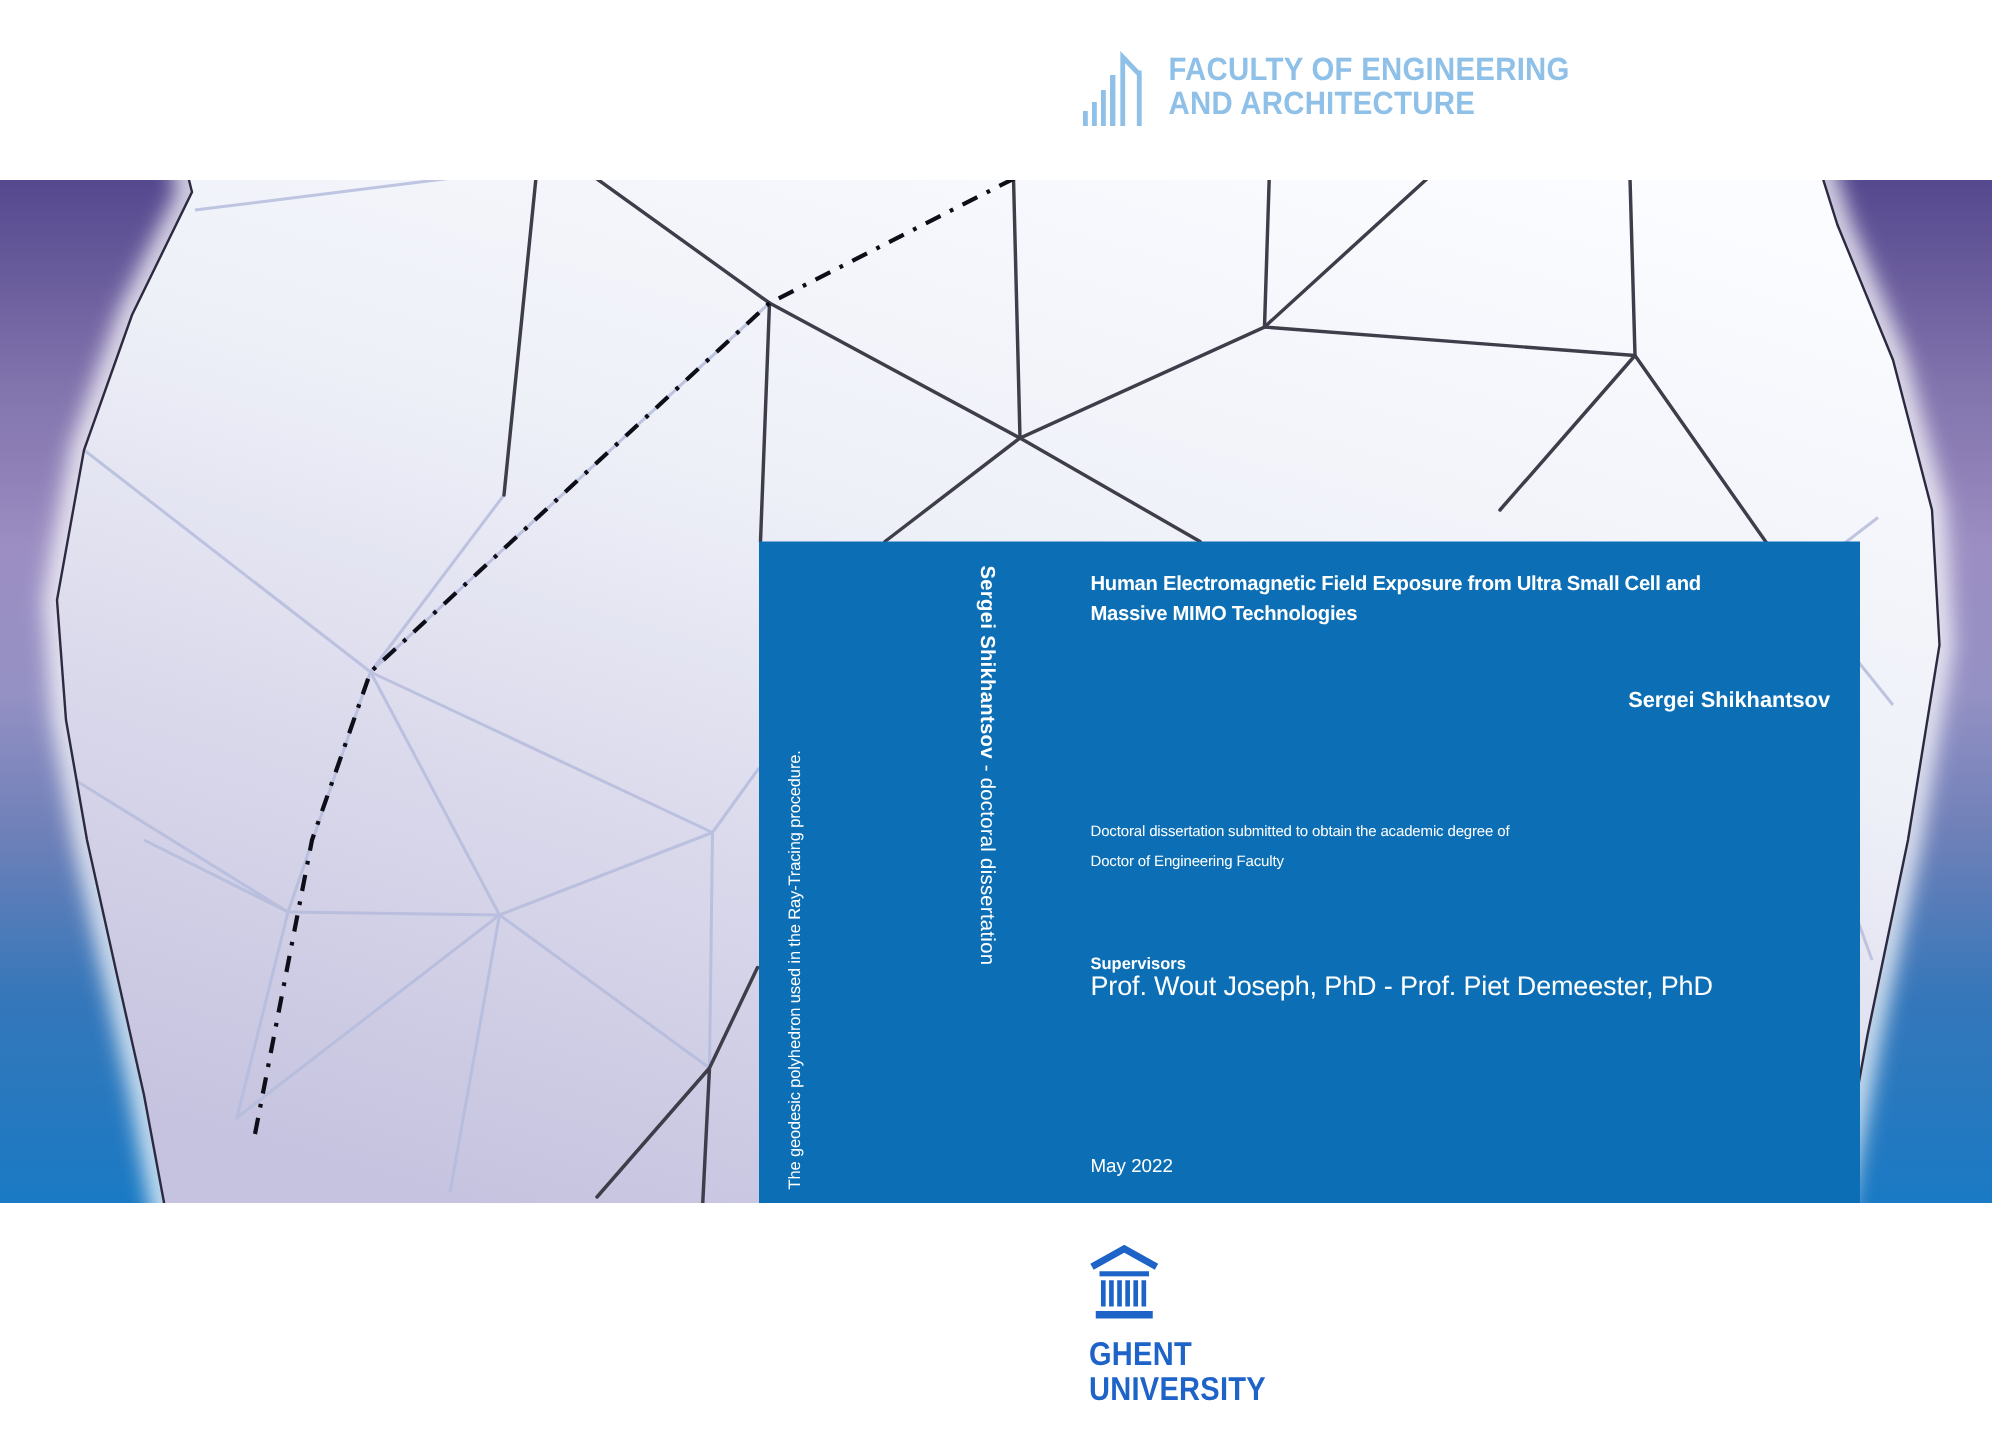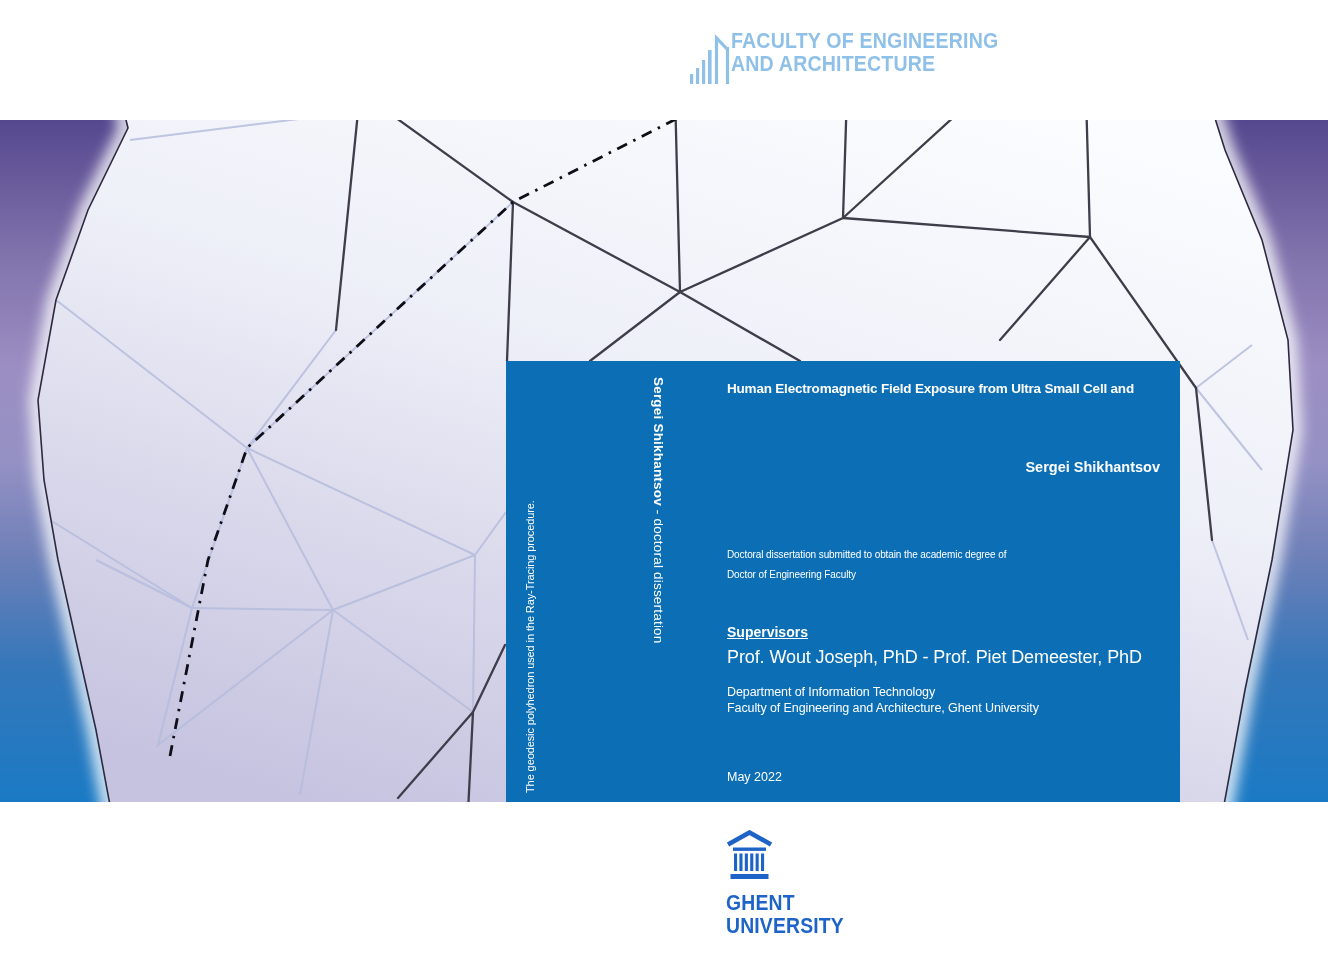--- a/index.html
+++ b/index.html
@@ -2,38 +2,38 @@
 <html style="--panel-blue: #0c6fb5; --ghent-blue: #1e64c8; --faculty-logo-blue: #8fc0e8; --bg-purple-top: #55488e; --bg-blue-bottom: #1a7ac4;"><head>
 <meta charset="utf-8">
 <style>
   html,body{margin:0;padding:0;background:#ffffff;}
   .page{
     position:relative;width:1328px;height:963px;overflow:hidden;
     font-family:"Liberation Sans",sans-serif;background:#ffffff;
   }
   
   .top-band{position:absolute;left:0;top:0;width:1328px;height:120px;background:#ffffff;}
-  .faculty-logo{position:absolute;left:689px;top:30px;display:flex;align-items:flex-start;gap:1px;}
+  .faculty-logo{position:absolute;left:721px;top:30px;display:flex;align-items:center;gap:17px;}
   .faculty-logo svg{display:block;margin-bottom:1px;}
   .faculty-text{
     color:var(--faculty-logo-blue,#8fc0e8);font-weight:bold;font-size:21.5px;line-height:23px;
     transform:scaleX(.91);transform-origin:left bottom;letter-spacing:.2px;white-space:nowrap;
   }
   
   .art-band{position:absolute;left:0;top:120px;width:1328px;height:682px;}
   .art-band svg{display:block;}
   
   .blue-panel{
-    position:absolute;left:506px;top:361px;width:674px;height:441px;
+    position:absolute;left:506px;top:361px;width:734px;height:441px;
     background:var(--panel-blue,#0c6fb5);color:#ffffff;
   }
   .panel-title{position:absolute;left:221px;top:18px;font-weight:bold;font-size:13.5px;line-height:20px;letter-spacing:-.2px;white-space:nowrap;}
   .panel-author{position:absolute;right:20px;top:98px;font-weight:bold;font-size:14.5px;white-space:nowrap;}
   .panel-degree{position:absolute;left:221px;top:184px;font-size:10px;line-height:20px;letter-spacing:-.1px;white-space:nowrap;}
-  .panel-sup-label{position:absolute;left:221px;top:263px;font-weight:bold;font-size:14px;white-space:nowrap;text-decoration:underline;}
+  .panel-sup-label{position:absolute;left:221px;top:276px;font-weight:bold;font-size:11px;white-space:nowrap;}
   .panel-sup-names{position:absolute;left:221px;top:286px;font-size:18px;letter-spacing:-.1px;white-space:nowrap;}
   .panel-dept{position:absolute;left:221px;top:324px;font-size:12.5px;line-height:15.5px;letter-spacing:-.1px;white-space:nowrap;}
   .panel-date{position:absolute;left:221px;top:409px;font-size:12.5px;white-space:nowrap;text-align:center;}
   
   .spine-text{
     position:absolute;left:651px;top:377px;color:#ffffff;font-size:13.5px;
     writing-mode:vertical-rl;letter-spacing:.2px;white-space:nowrap;
   }
   .spine-text .b{font-weight:bold;}
   .side-caption{
@@ -139,32 +139,29 @@
         <path d="M170,756 L208,560 L247,448 L513,202 L678,118" stroke="#0e0e18" stroke-width="2.8" fill="none" stroke-dasharray="11 7 2.5 7"></path>
       </g>
 
       <path d="M120,96 L128,128 L88,210 L56,300 L38,400 L44,480 L58,560 L78,650 L96,730 L112,816 L1222,816 L1245,690 L1272,560 L1293,430 L1288,340 L1262,240 L1225,150 L1208,96 Z" fill="none" stroke="#2c2a40" stroke-width="1.6"></path>
     </svg>
   </div>
 
   <div class="blue-panel">
     <div class="panel-title">
       <div>Human Electromagnetic Field Exposure from Ultra Small Cell and</div>
+      <div>Massive MIMO Technologies</div>
     </div>
     <div class="panel-author">Sergei Shikhantsov</div>
     <div class="panel-degree">
       <div>Doctoral dissertation submitted to obtain the academic degree of</div>
       <div>Doctor of Engineering Faculty</div>
     </div>
     <div class="panel-sup-label">Supervisors</div>
     <div class="panel-sup-names">Prof. Wout Joseph, PhD - Prof. Piet Demeester, PhD</div>
-    <div class="panel-dept">
-      <div>Department of Information Technology</div>
-      <div>Faculty of Engineering and Architecture, Ghent University</div>
-    </div>
     <div class="panel-date">May 2022</div>
   </div>
 
   <div class="spine-text"><span class="b">Sergei Shikhantsov</span><span> - doctoral dissertation</span></div>
 
   <div class="side-caption">The geodesic polyhedron used in the Ray-Tracing procedure.</div>
 
   <div class="spine-year">2022</div>
 
   <div class="bottom-band">

